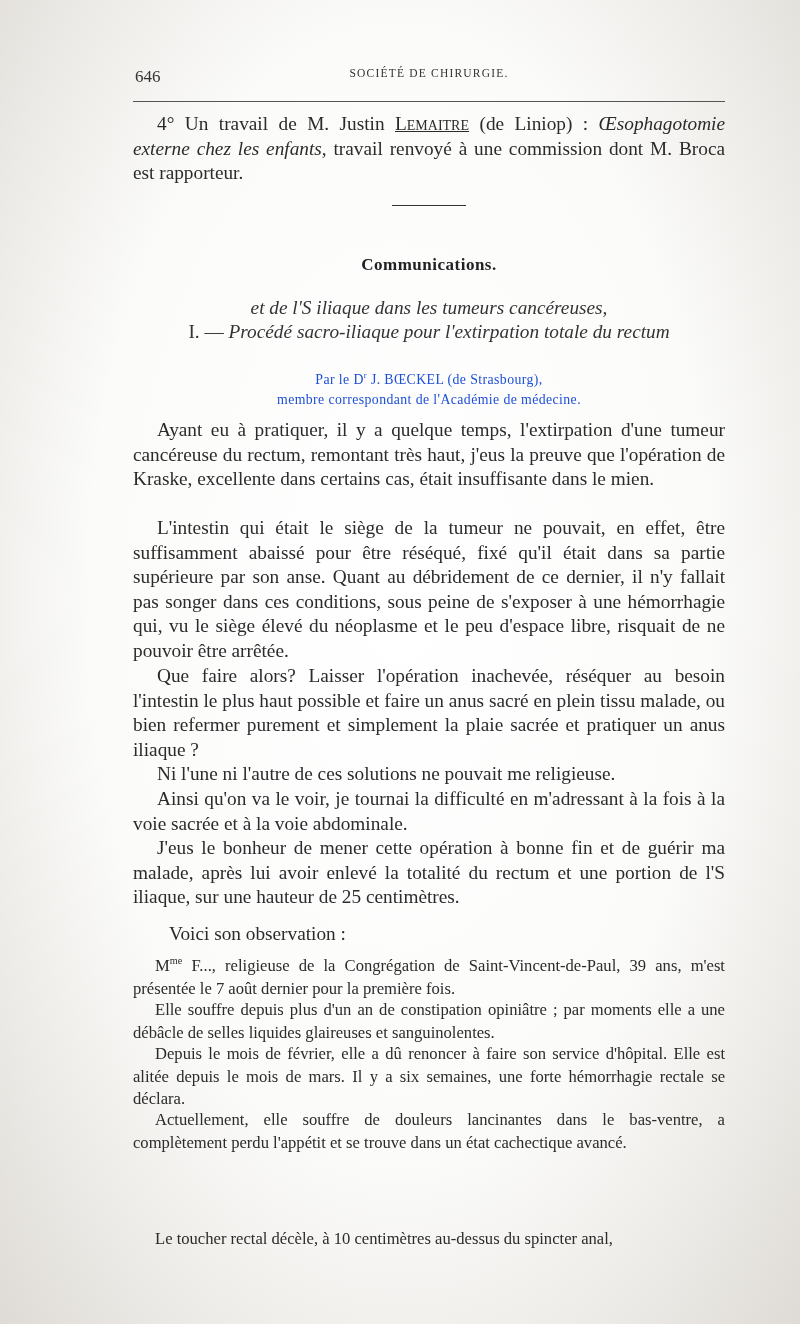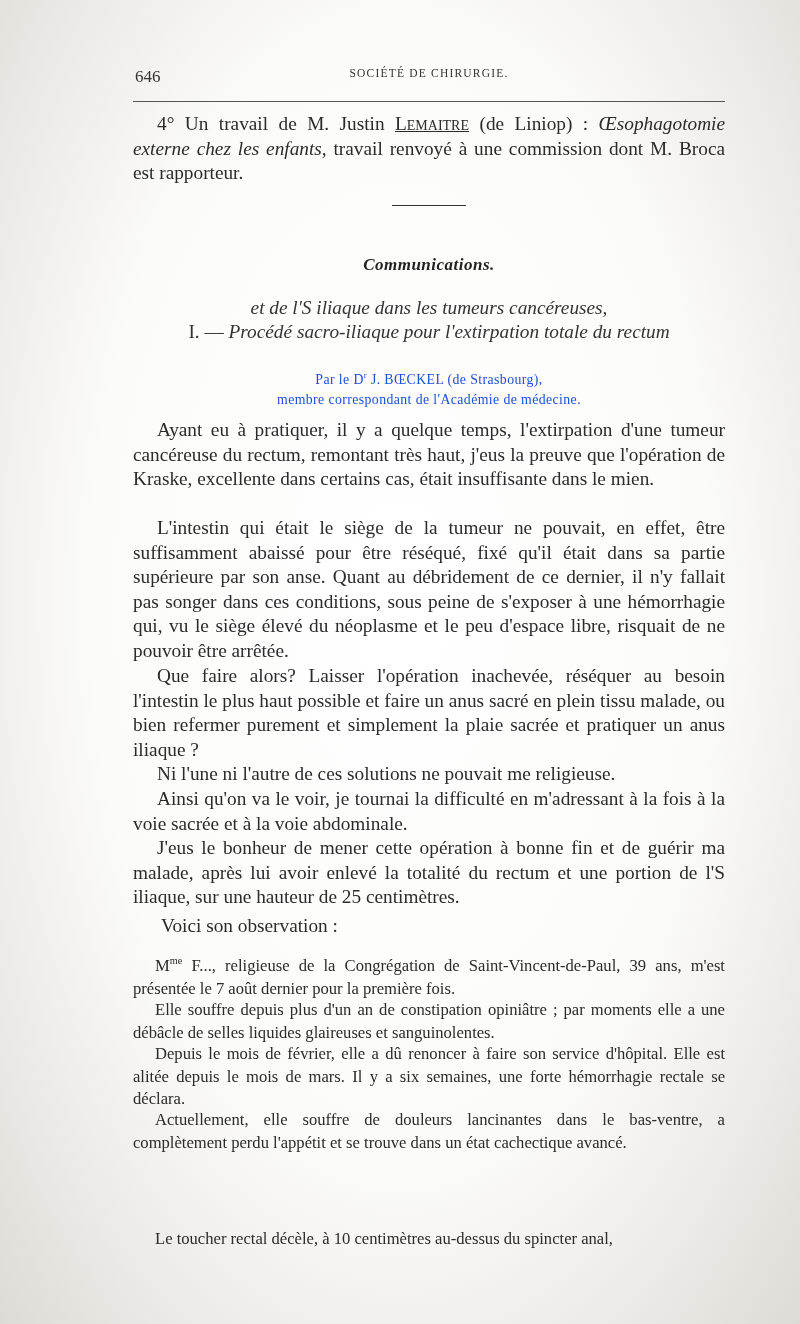--- a/index.html
+++ b/index.html
@@ -27,21 +27,21 @@
   .para {
     position:absolute; left:0; width:592px; font-size:19.3px; line-height:24.6px;
     text-align:justify; text-indent:24px; color:#2b2b2b;
   }
   .para.small { font-size:16.6px; line-height:22.5px; text-indent:22px; }
   .italic { font-style:italic; }
   .sc { font-variant:small-caps;text-decoration:underline; }
   .short-rule { position:absolute; top:205px; left:259px; width:74px; border-top:1.5px solid #333; }
   .section-heading {
     position:absolute; top:255px; left:0; width:592px; text-align:center;
-    font-size:17px; font-weight:bold; letter-spacing:0.5px; color:#222;font-style:italic;
+    font-size:17px; font-weight:bold; letter-spacing:0.5px; color:#222;
   }
   .article-title {
     position:absolute; top:296px; left:0; width:592px; font-size:19.3px; line-height:24px;
     font-style:italic; color:#333; text-align:center;
   }
   .article-title .num { font-style:normal; }
   .byline {
     position:absolute; top:370px; left:0; width:592px; text-align:center;
     font-size:13.8px; line-height:20px; letter-spacing:0.4px; color:#1d4ed8;
   }
@@ -75,21 +75,21 @@
     <div><span>Par le D</span><sup>r</sup><span> J. BŒCKEL (de Strasbourg),</span></div>
     <div>membre correspondant de l'Académie de médecine.</div>
   </div>
 
   <p class="para" style="top:418px; margin:0;">Ayant eu à pratiquer, il y a quelque temps, l'extirpation d'une tumeur cancéreuse du rectum, remontant très haut, j'eus la preuve que l'opération de Kraske, excellente dans certains cas, était insuffisante dans le mien.</p>
   <p class="para" style="top:516px; margin:0;">L'intestin qui était le siège de la tumeur ne pouvait, en effet, être suffisamment abaissé pour être réséqué, fixé qu'il était dans sa partie supérieure par son anse. Quant au débridement de ce dernier, il n'y fallait pas songer dans ces conditions, sous peine de s'exposer à une hémorrhagie qui, vu le siège élevé du néoplasme et le peu d'espace libre, risquait de ne pouvoir être arrêtée.</p>
   <p class="para" style="top:664px; margin:0;">Que faire alors? Laisser l'opération inachevée, réséquer au besoin l'intestin le plus haut possible et faire un anus sacré en plein tissu malade, ou bien refermer purement et simplement la plaie sacrée et pratiquer un anus iliaque ?</p>
   <p class="para" style="top:762px; margin:0;">Ni l'une ni l'autre de ces solutions ne pouvait me religieuse.</p>
   <p class="para" style="top:787px; margin:0;">Ainsi qu'on va le voir, je tournai la difficulté en m'adressant à la fois à la voie sacrée et à la voie abdominale.</p>
   <p class="para" style="top:836px; margin:0;">J'eus le bonheur de mener cette opération à bonne fin et de guérir ma malade, après lui avoir enlevé la totalité du rectum et une portion de l'S iliaque, sur une hauteur de 25 centimètres.</p>
-  <p class="para" style="top:910px; margin:4px;">Voici son observation :</p>
+  <p class="para" style="top:910px; margin:12px;">Voici son observation :</p>
 
   <p class="para small" style="top:955px; margin:0;"><span>M</span><sup>me</sup><span> F..., religieuse de la Congrégation de Saint-Vincent-de-Paul, 39 ans, m'est présentée le 7 août dernier pour la première fois.</span></p>
   <p class="para small" style="top:999px; margin:0;">Elle souffre depuis plus d'un an de constipation opiniâtre ; par moments elle a une débâcle de selles liquides glaireuses et sanguinolentes.</p>
   <p class="para small" style="top:1043px; margin:0;">Depuis le mois de février, elle a dû renoncer à faire son service d'hôpital. Elle est alitée depuis le mois de mars. Il y a six semaines, une forte hémorrhagie rectale se déclara.</p>
   <p class="para small" style="top:1109px; margin:0;">Actuellement, elle souffre de douleurs lancinantes dans le bas-ventre, a complètement perdu l'appétit et se trouve dans un état cachectique avancé.</p>
   <p class="para small" style="top:1228px; margin:0;">Le toucher rectal décèle, à 10 centimètres au-dessus du spincter anal,</p>
 
 </div>
 
 </body></html>

